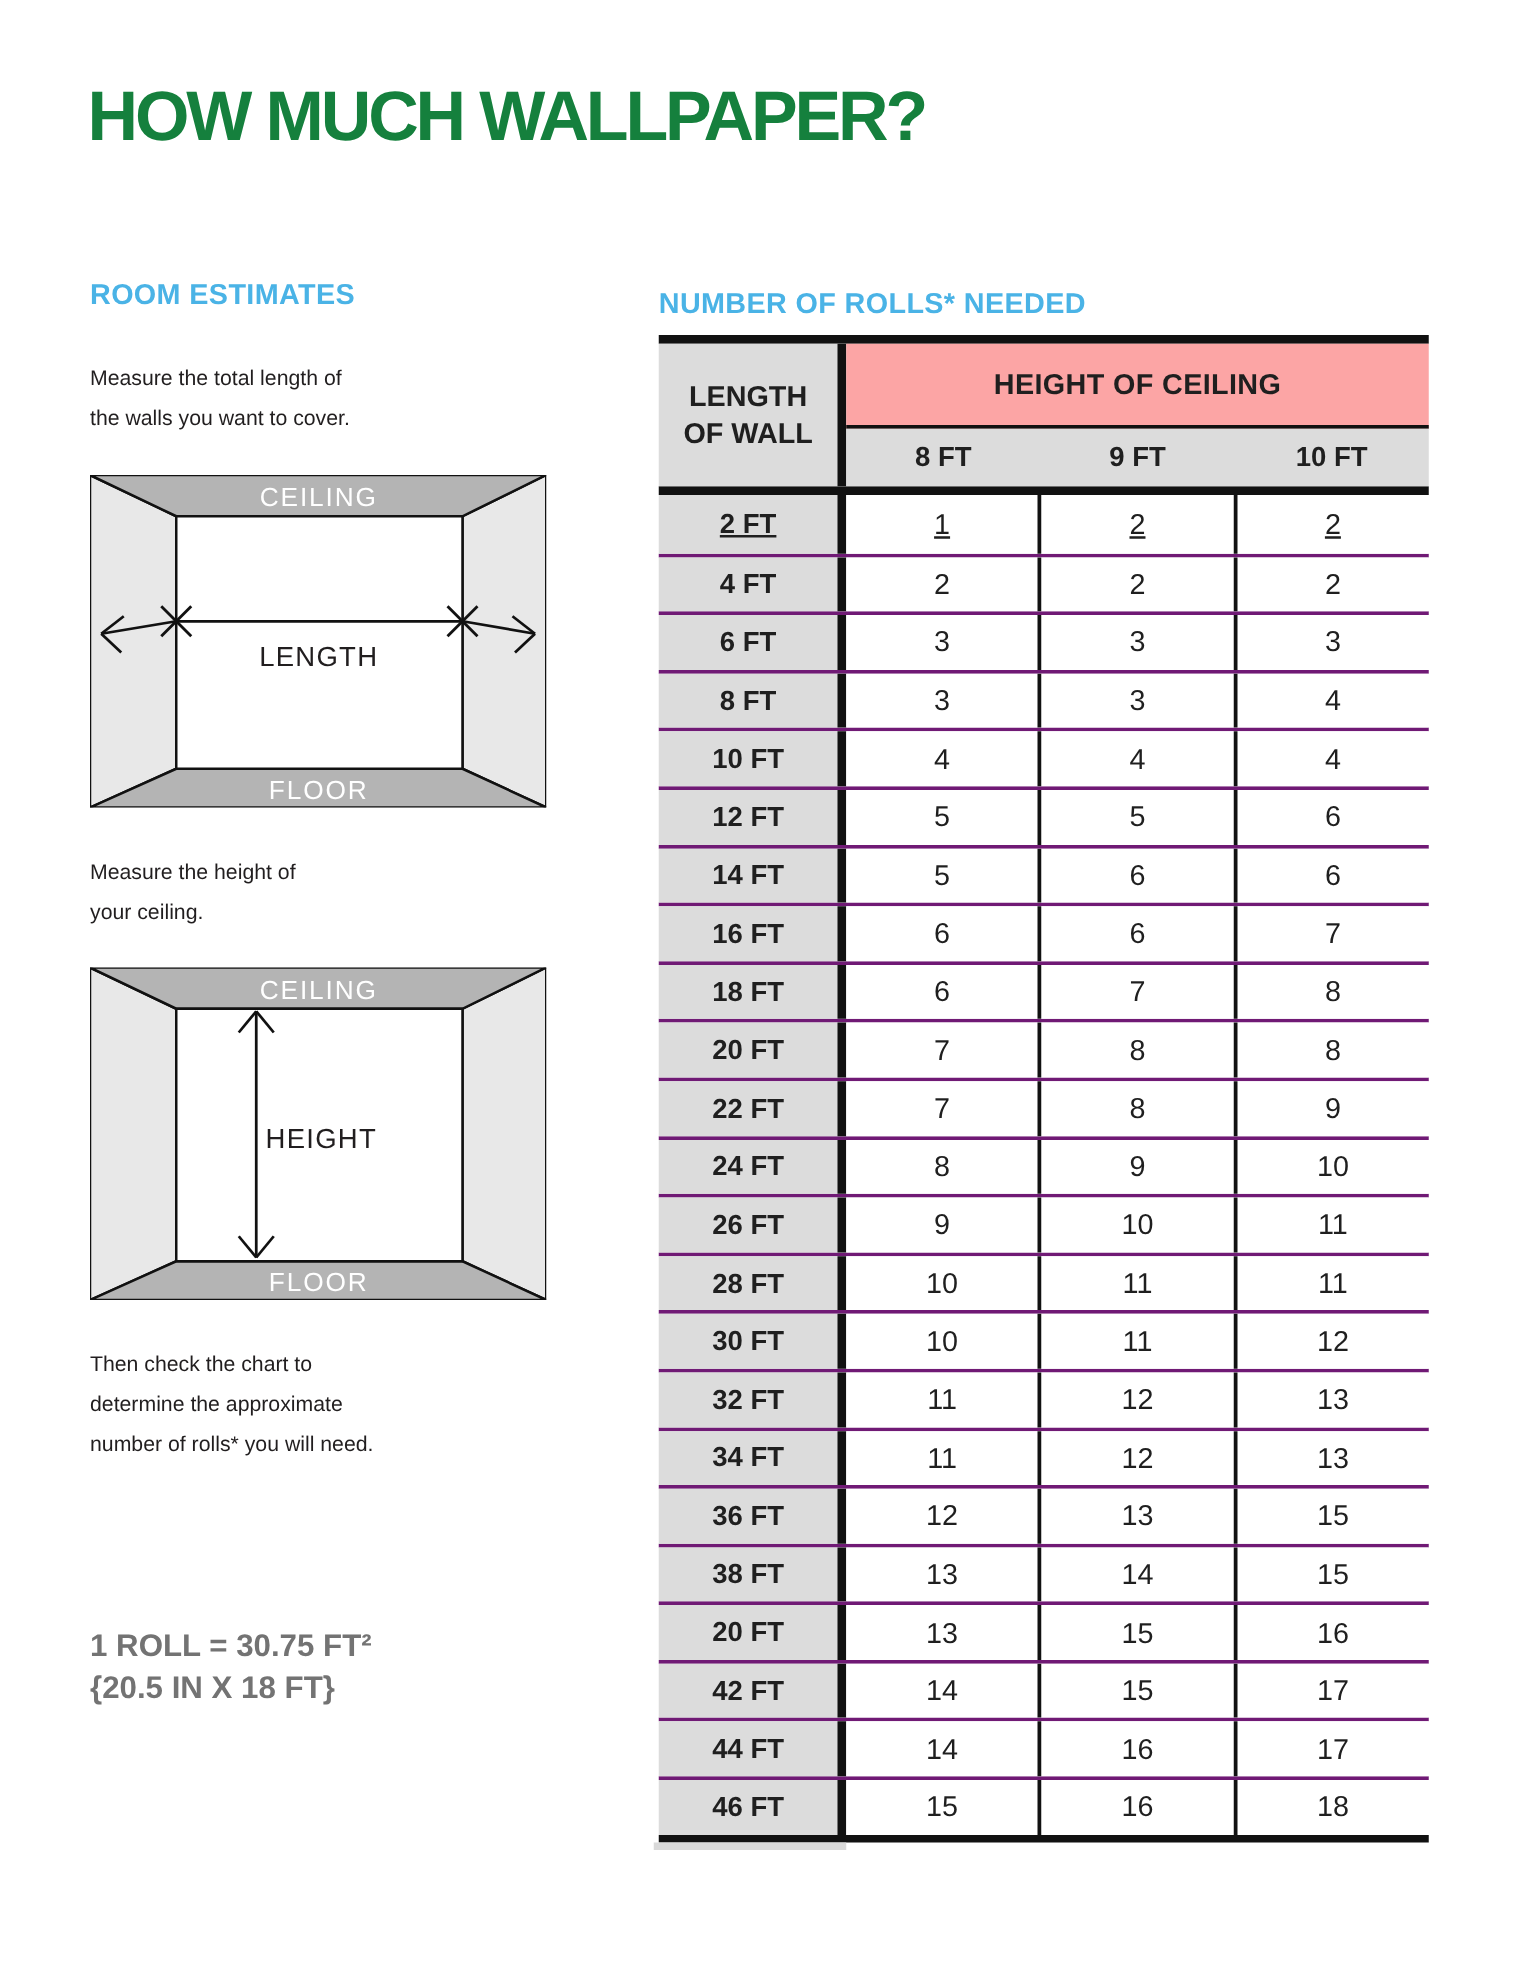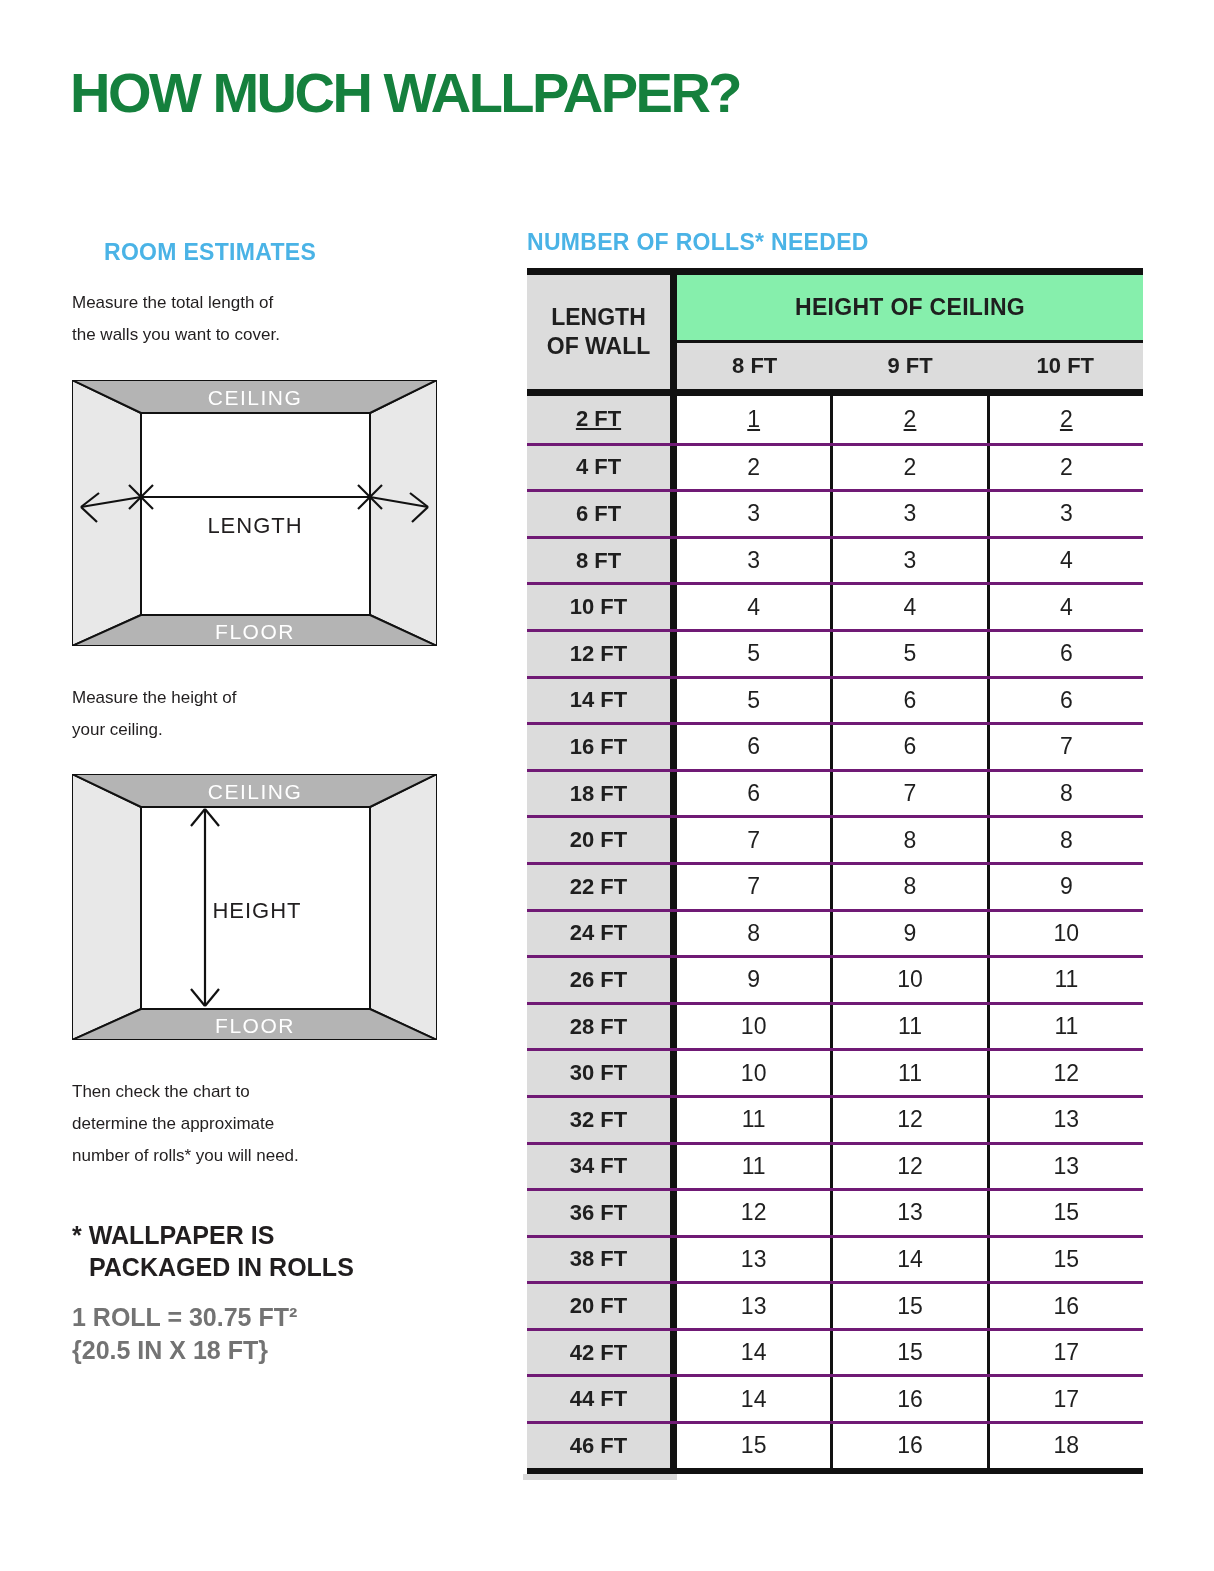--- a/index.html
+++ b/index.html
@@ -7,21 +7,21 @@
   .page{position:relative;width:1214px;height:1571px;overflow:hidden;background:#fff;}
 
   .page-title{
     position:absolute;left:70px;top:60px;
     font-size:56px;font-weight:700;letter-spacing:-2.5px;
     color:#15803d;white-space:nowrap;
   }
   .section-heading{
     position:absolute;font-size:23px;font-weight:700;color:#4ab3e6;letter-spacing:0.3px;
   }
-  #room-heading{left:72px;top:239px;margin-left:32px;}
+  #room-heading{left:72px;top:222px;}
   #table-heading{left:527px;top:229px;width:616px;text-align:left;}
 
   .para{
     position:absolute;left:72px;font-size:17px;line-height:32px;
     white-space:pre-line;color:#211e1f;
   }
   #para1{top:287px;}
   #para2{top:682px;}
   #para3{top:1076px;}
 
@@ -40,21 +40,21 @@
     box-sizing:border-box;background:#fff;
   }
   .t-header{display:flex;border-bottom:7px solid #111;}
   .t-rowhead{
     width:143px;flex:none;border-right:7px solid #111;background:#dcdcdc;
     display:flex;align-items:center;justify-content:center;text-align:center;
     font-weight:700;font-size:23px;line-height:29px;white-space:pre-line;
   }
   .t-colgroup{flex:1;display:flex;flex-direction:column;}
   .t-group-label{
-    height:65px;border-bottom:3px solid #111;background:#86efac;
+    height:65px;border-bottom:3px solid #111;background:#fca5a5;
     display:flex;align-items:center;justify-content:center;
     font-weight:700;font-size:23px;letter-spacing:0.3px;
   }
   .t-subcols{display:flex;height:46px;background:#dcdcdc;}
   .t-subcol{flex:1;display:flex;align-items:center;justify-content:center;font-weight:700;font-size:22px;}
 
   .t-row{display:flex;height:43.6px;border-top:3px solid #701a75;}
   .t-row:first-child{border-top:none;height:46.6px;text-decoration:underline;}
   .t-label{
     width:143px;flex:none;border-right:7px solid #111;background:#dcdcdc;
@@ -123,24 +123,20 @@
       <line x1="133" y1="232" x2="119" y2="215"></line>
       <line x1="133" y1="232" x2="147" y2="215"></line>
     </g>
     <text x="185" y="144" text-anchor="middle" fill="#211e1f" font-size="22" letter-spacing="1">HEIGHT</text>
   </svg>
 
   <div class="para" id="para3">Then check the chart to
 determine the approximate
 number of rolls* you will need.</div>
 
-  <div class="footnote">
-    <div>* WALLPAPER IS</div>
-    <div class="fn-line2">PACKAGED IN ROLLS</div>
-  </div>
 
   <div class="roll-info">
     <div>1 ROLL = 30.75 FT²</div>
     <div>{20.5 IN X 18 FT}</div>
   </div>
 
   <div class="rolls-table">
     <div class="t-header">
       <div class="t-rowhead">LENGTH
 OF WALL</div>

